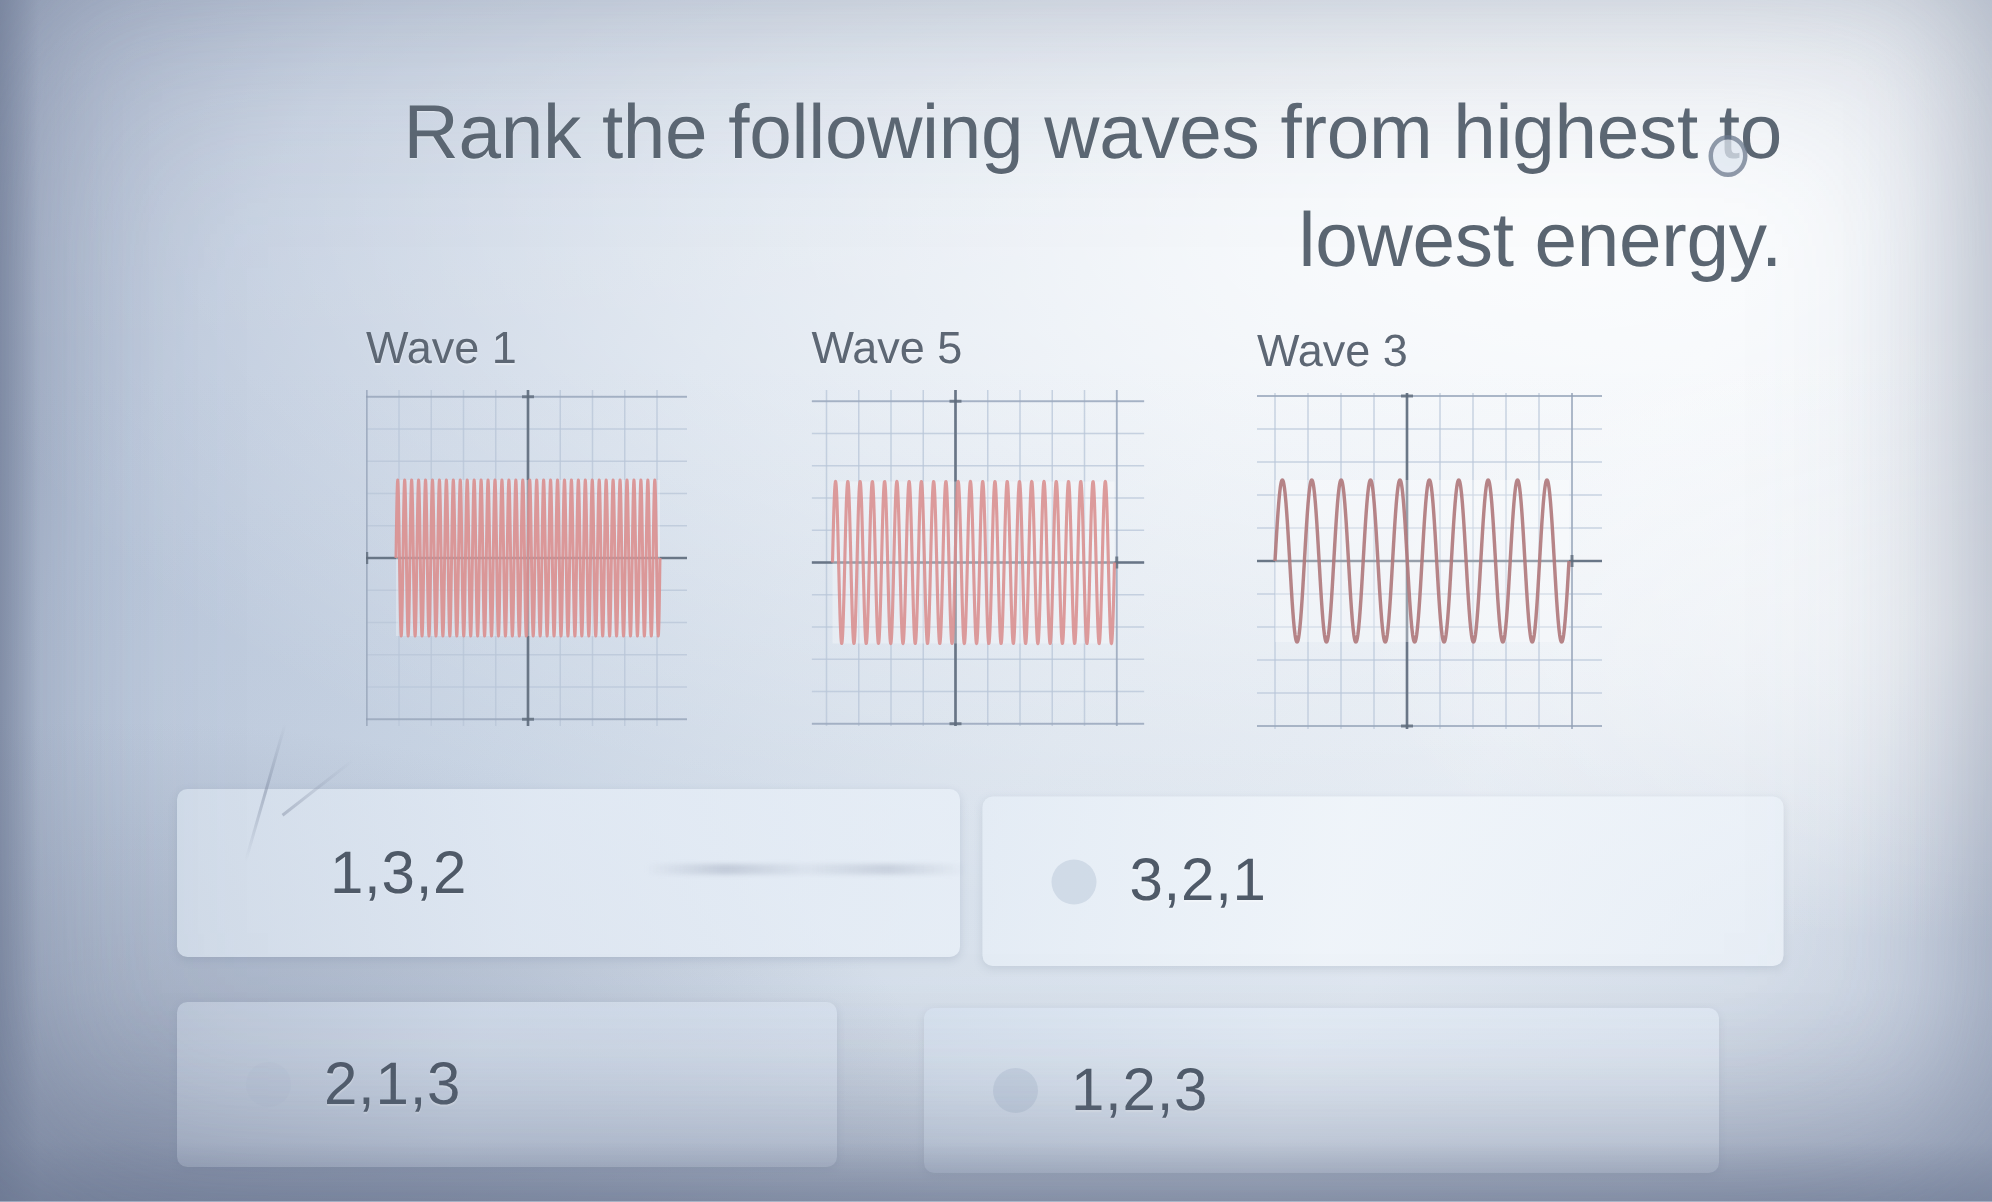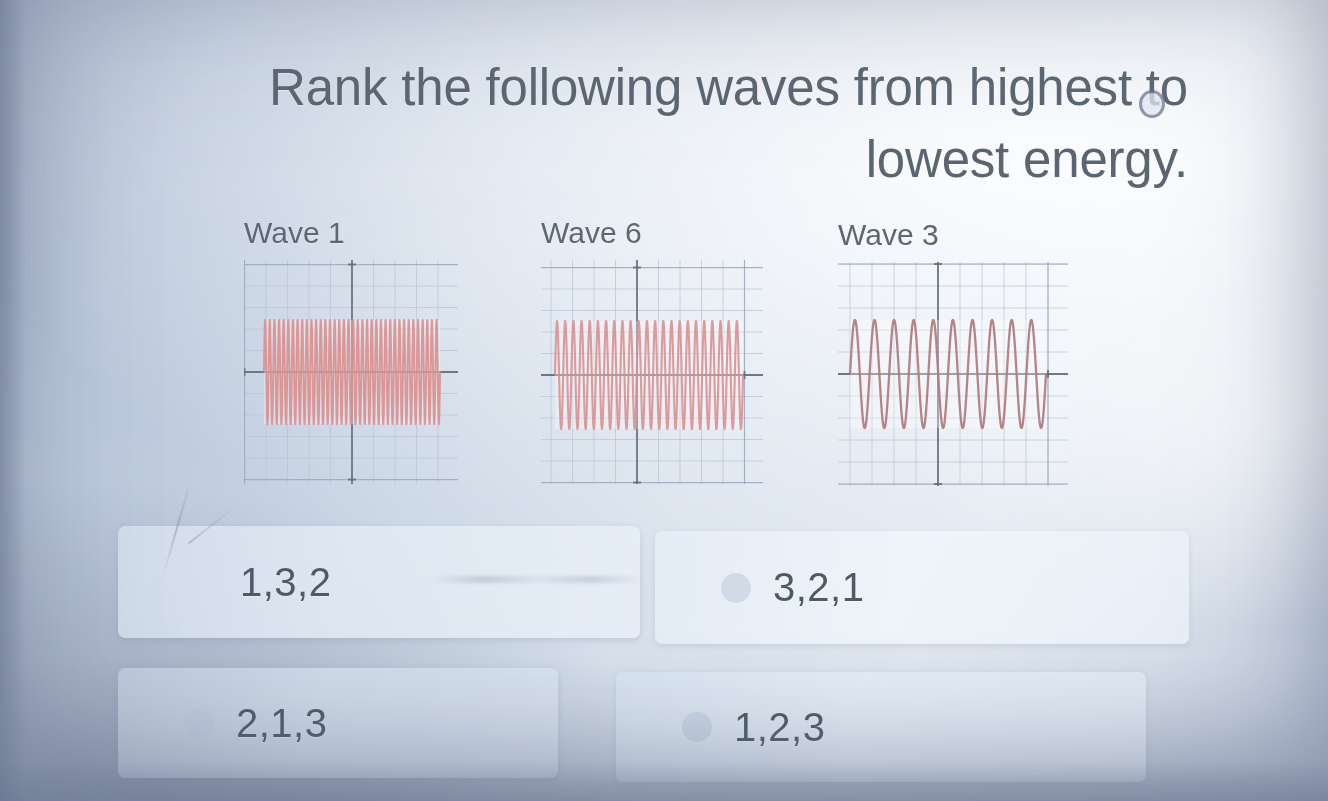--- a/index.html
+++ b/index.html
@@ -72,21 +72,20 @@
   }
   .graph svg { display: block; }
 
   
   .option {
     position: absolute;
     border-radius: 7px;
     display: flex;
     align-items: center;
     box-sizing: border-box;
-    padding-left: 20px;
   }
   .opt-a {
     left: 118px; top: 526px; width: 522px; height: 112px;
     background: linear-gradient(100deg, rgba(216,226,238,0.80) 0%, rgba(227,235,245,0.86) 45%, rgba(233,240,248,0.80) 100%);
     box-shadow: 0 2px 6px rgba(110,125,150,0.22);
   }
   .opt-b {
     left: 655px; top: 531px; width: 534px; height: 113px;
     background: linear-gradient(100deg, rgba(229,237,246,0.85) 0%, rgba(240,245,250,0.92) 45%, rgba(236,242,249,0.80) 100%);
     box-shadow: 0 2px 6px rgba(110,125,150,0.18);
@@ -211,21 +210,21 @@
           <line x1="104" y1="219.5" x2="112" y2="219.5" stroke="#5f6c7c" stroke-width="2" opacity="0.8"></line>
           <line x1="0.5" y1="108" x2="0.5" y2="116" stroke="#5f6c7c" stroke-width="2" opacity="0.8"></line>
           <line x1="215.5" y1="108" x2="215.5" y2="116" stroke="#5f6c7c" stroke-width="2" opacity="0.8"></line>
           <rect x="20" y="60" width="176" height="104" fill="#ffffff" opacity="0.30"></rect>
           <polyline points="20.00,112.00 20.12,103.87 20.23,95.93 20.35,88.39 20.46,81.44 20.58,75.23 20.69,69.93 20.81,65.67 20.93,62.55 21.04,60.64 21.16,60.00 21.27,60.64 21.39,62.55 21.51,65.67 21.62,69.93 21.74,75.23 21.85,81.44 21.97,88.39 22.08,95.93 22.20,103.87 22.32,112.00 22.43,120.13 22.55,128.07 22.66,135.61 22.78,142.56 22.89,148.77 23.01,154.07 23.13,158.33 23.24,161.45 23.36,163.36 23.47,164.00 23.59,163.36 23.71,161.45 23.82,158.33 23.94,154.07 24.05,148.77 24.17,142.56 24.28,135.61 24.40,128.07 24.52,120.13 24.63,112.00 24.75,103.87 24.86,95.93 24.98,88.39 25.09,81.44 25.21,75.23 25.33,69.93 25.44,65.67 25.56,62.55 25.67,60.64 25.79,60.00 25.91,60.64 26.02,62.55 26.14,65.67 26.25,69.93 26.37,75.23 26.48,81.44 26.60,88.39 26.72,95.93 26.83,103.87 26.95,112.00 27.06,120.13 27.18,128.07 27.29,135.61 27.41,142.56 27.53,148.77 27.64,154.07 27.76,158.33 27.87,161.45 27.99,163.36 28.11,164.00 28.22,163.36 28.34,161.45 28.45,158.33 28.57,154.07 28.68,148.77 28.80,142.56 28.92,135.61 29.03,128.07 29.15,120.13 29.26,112.00 29.38,103.87 29.49,95.93 29.61,88.39 29.73,81.44 29.84,75.23 29.96,69.93 30.07,65.67 30.19,62.55 30.31,60.64 30.42,60.00 30.54,60.64 30.65,62.55 30.77,65.67 30.88,69.93 31.00,75.23 31.12,81.44 31.23,88.39 31.35,95.93 31.46,103.87 31.58,112.00 31.69,120.13 31.81,128.07 31.93,135.61 32.04,142.56 32.16,148.77 32.27,154.07 32.39,158.33 32.51,161.45 32.62,163.36 32.74,164.00 32.85,163.36 32.97,161.45 33.08,158.33 33.20,154.07 33.32,148.77 33.43,142.56 33.55,135.61 33.66,128.07 33.78,120.13 33.89,112.00 34.01,103.87 34.13,95.93 34.24,88.39 34.36,81.44 34.47,75.23 34.59,69.93 34.71,65.67 34.82,62.55 34.94,60.64 35.05,60.00 35.17,60.64 35.28,62.55 35.40,65.67 35.52,69.93 35.63,75.23 35.75,81.44 35.86,88.39 35.98,95.93 36.09,103.87 36.21,112.00 36.33,120.13 36.44,128.07 36.56,135.61 36.67,142.56 36.79,148.77 36.91,154.07 37.02,158.33 37.14,161.45 37.25,163.36 37.37,164.00 37.48,163.36 37.60,161.45 37.72,158.33 37.83,154.07 37.95,148.77 38.06,142.56 38.18,135.61 38.29,128.07 38.41,120.13 38.53,112.00 38.64,103.87 38.76,95.93 38.87,88.39 38.99,81.44 39.11,75.23 39.22,69.93 39.34,65.67 39.45,62.55 39.57,60.64 39.68,60.00 39.80,60.64 39.92,62.55 40.03,65.67 40.15,69.93 40.26,75.23 40.38,81.44 40.49,88.39 40.61,95.93 40.73,103.87 40.84,112.00 40.96,120.13 41.07,128.07 41.19,135.61 41.31,142.56 41.42,148.77 41.54,154.07 41.65,158.33 41.77,161.45 41.88,163.36 42.00,164.00 42.12,163.36 42.23,161.45 42.35,158.33 42.46,154.07 42.58,148.77 42.69,142.56 42.81,135.61 42.93,128.07 43.04,120.13 43.16,112.00 43.27,103.87 43.39,95.93 43.51,88.39 43.62,81.44 43.74,75.23 43.85,69.93 43.97,65.67 44.08,62.55 44.20,60.64 44.32,60.00 44.43,60.64 44.55,62.55 44.66,65.67 44.78,69.93 44.89,75.23 45.01,81.44 45.13,88.39 45.24,95.93 45.36,103.87 45.47,112.00 45.59,120.13 45.71,128.07 45.82,135.61 45.94,142.56 46.05,148.77 46.17,154.07 46.28,158.33 46.40,161.45 46.52,163.36 46.63,164.00 46.75,163.36 46.86,161.45 46.98,158.33 47.09,154.07 47.21,148.77 47.33,142.56 47.44,135.61 47.56,128.07 47.67,120.13 47.79,112.00 47.91,103.87 48.02,95.93 48.14,88.39 48.25,81.44 48.37,75.23 48.48,69.93 48.60,65.67 48.72,62.55 48.83,60.64 48.95,60.00 49.06,60.64 49.18,62.55 49.29,65.67 49.41,69.93 49.53,75.23 49.64,81.44 49.76,88.39 49.87,95.93 49.99,103.87 50.11,112.00 50.22,120.13 50.34,128.07 50.45,135.61 50.57,142.56 50.68,148.77 50.80,154.07 50.92,158.33 51.03,161.45 51.15,163.36 51.26,164.00 51.38,163.36 51.49,161.45 51.61,158.33 51.73,154.07 51.84,148.77 51.96,142.56 52.07,135.61 52.19,128.07 52.31,120.13 52.42,112.00 52.54,103.87 52.65,95.93 52.77,88.39 52.88,81.44 53.00,75.23 53.12,69.93 53.23,65.67 53.35,62.55 53.46,60.64 53.58,60.00 53.69,60.64 53.81,62.55 53.93,65.67 54.04,69.93 54.16,75.23 54.27,81.44 54.39,88.39 54.51,95.93 54.62,103.87 54.74,112.00 54.85,120.13 54.97,128.07 55.08,135.61 55.20,142.56 55.32,148.77 55.43,154.07 55.55,158.33 55.66,161.45 55.78,163.36 55.89,164.00 56.01,163.36 56.13,161.45 56.24,158.33 56.36,154.07 56.47,148.77 56.59,142.56 56.71,135.61 56.82,128.07 56.94,120.13 57.05,112.00 57.17,103.87 57.28,95.93 57.40,88.39 57.52,81.44 57.63,75.23 57.75,69.93 57.86,65.67 57.98,62.55 58.09,60.64 58.21,60.00 58.33,60.64 58.44,62.55 58.56,65.67 58.67,69.93 58.79,75.23 58.91,81.44 59.02,88.39 59.14,95.93 59.25,103.87 59.37,112.00 59.48,120.13 59.60,128.07 59.72,135.61 59.83,142.56 59.95,148.77 60.06,154.07 60.18,158.33 60.29,161.45 60.41,163.36 60.53,164.00 60.64,163.36 60.76,161.45 60.87,158.33 60.99,154.07 61.11,148.77 61.22,142.56 61.34,135.61 61.45,128.07 61.57,120.13 61.68,112.00 61.80,103.87 61.92,95.93 62.03,88.39 62.15,81.44 62.26,75.23 62.38,69.93 62.49,65.67 62.61,62.55 62.73,60.64 62.84,60.00 62.96,60.64 63.07,62.55 63.19,65.67 63.31,69.93 63.42,75.23 63.54,81.44 63.65,88.39 63.77,95.93 63.88,103.87 64.00,112.00 64.12,120.13 64.23,128.07 64.35,135.61 64.46,142.56 64.58,148.77 64.69,154.07 64.81,158.33 64.93,161.45 65.04,163.36 65.16,164.00 65.27,163.36 65.39,161.45 65.51,158.33 65.62,154.07 65.74,148.77 65.85,142.56 65.97,135.61 66.08,128.07 66.20,120.13 66.32,112.00 66.43,103.87 66.55,95.93 66.66,88.39 66.78,81.44 66.89,75.23 67.01,69.93 67.13,65.67 67.24,62.55 67.36,60.64 67.47,60.00 67.59,60.64 67.71,62.55 67.82,65.67 67.94,69.93 68.05,75.23 68.17,81.44 68.28,88.39 68.40,95.93 68.52,103.87 68.63,112.00 68.75,120.13 68.86,128.07 68.98,135.61 69.09,142.56 69.21,148.77 69.33,154.07 69.44,158.33 69.56,161.45 69.67,163.36 69.79,164.00 69.91,163.36 70.02,161.45 70.14,158.33 70.25,154.07 70.37,148.77 70.48,142.56 70.60,135.61 70.72,128.07 70.83,120.13 70.95,112.00 71.06,103.87 71.18,95.93 71.29,88.39 71.41,81.44 71.53,75.23 71.64,69.93 71.76,65.67 71.87,62.55 71.99,60.64 72.11,60.00 72.22,60.64 72.34,62.55 72.45,65.67 72.57,69.93 72.68,75.23 72.80,81.44 72.92,88.39 73.03,95.93 73.15,103.87 73.26,112.00 73.38,120.13 73.49,128.07 73.61,135.61 73.73,142.56 73.84,148.77 73.96,154.07 74.07,158.33 74.19,161.45 74.31,163.36 74.42,164.00 74.54,163.36 74.65,161.45 74.77,158.33 74.88,154.07 75.00,148.77 75.12,142.56 75.23,135.61 75.35,128.07 75.46,120.13 75.58,112.00 75.69,103.87 75.81,95.93 75.93,88.39 76.04,81.44 76.16,75.23 76.27,69.93 76.39,65.67 76.51,62.55 76.62,60.64 76.74,60.00 76.85,60.64 76.97,62.55 77.08,65.67 77.20,69.93 77.32,75.23 77.43,81.44 77.55,88.39 77.66,95.93 77.78,103.87 77.89,112.00 78.01,120.13 78.13,128.07 78.24,135.61 78.36,142.56 78.47,148.77 78.59,154.07 78.71,158.33 78.82,161.45 78.94,163.36 79.05,164.00 79.17,163.36 79.28,161.45 79.40,158.33 79.52,154.07 79.63,148.77 79.75,142.56 79.86,135.61 79.98,128.07 80.09,120.13 80.21,112.00 80.33,103.87 80.44,95.93 80.56,88.39 80.67,81.44 80.79,75.23 80.91,69.93 81.02,65.67 81.14,62.55 81.25,60.64 81.37,60.00 81.48,60.64 81.60,62.55 81.72,65.67 81.83,69.93 81.95,75.23 82.06,81.44 82.18,88.39 82.29,95.93 82.41,103.87 82.53,112.00 82.64,120.13 82.76,128.07 82.87,135.61 82.99,142.56 83.11,148.77 83.22,154.07 83.34,158.33 83.45,161.45 83.57,163.36 83.68,164.00 83.80,163.36 83.92,161.45 84.03,158.33 84.15,154.07 84.26,148.77 84.38,142.56 84.49,135.61 84.61,128.07 84.73,120.13 84.84,112.00 84.96,103.87 85.07,95.93 85.19,88.39 85.31,81.44 85.42,75.23 85.54,69.93 85.65,65.67 85.77,62.55 85.88,60.64 86.00,60.00 86.12,60.64 86.23,62.55 86.35,65.67 86.46,69.93 86.58,75.23 86.69,81.44 86.81,88.39 86.93,95.93 87.04,103.87 87.16,112.00 87.27,120.13 87.39,128.07 87.51,135.61 87.62,142.56 87.74,148.77 87.85,154.07 87.97,158.33 88.08,161.45 88.20,163.36 88.32,164.00 88.43,163.36 88.55,161.45 88.66,158.33 88.78,154.07 88.89,148.77 89.01,142.56 89.13,135.61 89.24,128.07 89.36,120.13 89.47,112.00 89.59,103.87 89.71,95.93 89.82,88.39 89.94,81.44 90.05,75.23 90.17,69.93 90.28,65.67 90.40,62.55 90.52,60.64 90.63,60.00 90.75,60.64 90.86,62.55 90.98,65.67 91.09,69.93 91.21,75.23 91.33,81.44 91.44,88.39 91.56,95.93 91.67,103.87 91.79,112.00 91.91,120.13 92.02,128.07 92.14,135.61 92.25,142.56 92.37,148.77 92.48,154.07 92.60,158.33 92.72,161.45 92.83,163.36 92.95,164.00 93.06,163.36 93.18,161.45 93.29,158.33 93.41,154.07 93.53,148.77 93.64,142.56 93.76,135.61 93.87,128.07 93.99,120.13 94.11,112.00 94.22,103.87 94.34,95.93 94.45,88.39 94.57,81.44 94.68,75.23 94.80,69.93 94.92,65.67 95.03,62.55 95.15,60.64 95.26,60.00 95.38,60.64 95.49,62.55 95.61,65.67 95.73,69.93 95.84,75.23 95.96,81.44 96.07,88.39 96.19,95.93 96.31,103.87 96.42,112.00 96.54,120.13 96.65,128.07 96.77,135.61 96.88,142.56 97.00,148.77 97.12,154.07 97.23,158.33 97.35,161.45 97.46,163.36 97.58,164.00 97.69,163.36 97.81,161.45 97.93,158.33 98.04,154.07 98.16,148.77 98.27,142.56 98.39,135.61 98.51,128.07 98.62,120.13 98.74,112.00 98.85,103.87 98.97,95.93 99.08,88.39 99.20,81.44 99.32,75.23 99.43,69.93 99.55,65.67 99.66,62.55 99.78,60.64 99.89,60.00 100.01,60.64 100.13,62.55 100.24,65.67 100.36,69.93 100.47,75.23 100.59,81.44 100.71,88.39 100.82,95.93 100.94,103.87 101.05,112.00 101.17,120.13 101.28,128.07 101.40,135.61 101.52,142.56 101.63,148.77 101.75,154.07 101.86,158.33 101.98,161.45 102.09,163.36 102.21,164.00 102.33,163.36 102.44,161.45 102.56,158.33 102.67,154.07 102.79,148.77 102.91,142.56 103.02,135.61 103.14,128.07 103.25,120.13 103.37,112.00 103.48,103.87 103.60,95.93 103.72,88.39 103.83,81.44 103.95,75.23 104.06,69.93 104.18,65.67 104.29,62.55 104.41,60.64 104.53,60.00 104.64,60.64 104.76,62.55 104.87,65.67 104.99,69.93 105.11,75.23 105.22,81.44 105.34,88.39 105.45,95.93 105.57,103.87 105.68,112.00 105.80,120.13 105.92,128.07 106.03,135.61 106.15,142.56 106.26,148.77 106.38,154.07 106.49,158.33 106.61,161.45 106.73,163.36 106.84,164.00 106.96,163.36 107.07,161.45 107.19,158.33 107.31,154.07 107.42,148.77 107.54,142.56 107.65,135.61 107.77,128.07 107.88,120.13 108.00,112.00 108.12,103.87 108.23,95.93 108.35,88.39 108.46,81.44 108.58,75.23 108.69,69.93 108.81,65.67 108.93,62.55 109.04,60.64 109.16,60.00 109.27,60.64 109.39,62.55 109.51,65.67 109.62,69.93 109.74,75.23 109.85,81.44 109.97,88.39 110.08,95.93 110.20,103.87 110.32,112.00 110.43,120.13 110.55,128.07 110.66,135.61 110.78,142.56 110.89,148.77 111.01,154.07 111.13,158.33 111.24,161.45 111.36,163.36 111.47,164.00 111.59,163.36 111.71,161.45 111.82,158.33 111.94,154.07 112.05,148.77 112.17,142.56 112.28,135.61 112.40,128.07 112.52,120.13 112.63,112.00 112.75,103.87 112.86,95.93 112.98,88.39 113.09,81.44 113.21,75.23 113.33,69.93 113.44,65.67 113.56,62.55 113.67,60.64 113.79,60.00 113.91,60.64 114.02,62.55 114.14,65.67 114.25,69.93 114.37,75.23 114.48,81.44 114.60,88.39 114.72,95.93 114.83,103.87 114.95,112.00 115.06,120.13 115.18,128.07 115.29,135.61 115.41,142.56 115.53,148.77 115.64,154.07 115.76,158.33 115.87,161.45 115.99,163.36 116.11,164.00 116.22,163.36 116.34,161.45 116.45,158.33 116.57,154.07 116.68,148.77 116.80,142.56 116.92,135.61 117.03,128.07 117.15,120.13 117.26,112.00 117.38,103.87 117.49,95.93 117.61,88.39 117.73,81.44 117.84,75.23 117.96,69.93 118.07,65.67 118.19,62.55 118.31,60.64 118.42,60.00 118.54,60.64 118.65,62.55 118.77,65.67 118.88,69.93 119.00,75.23 119.12,81.44 119.23,88.39 119.35,95.93 119.46,103.87 119.58,112.00 119.69,120.13 119.81,128.07 119.93,135.61 120.04,142.56 120.16,148.77 120.27,154.07 120.39,158.33 120.51,161.45 120.62,163.36 120.74,164.00 120.85,163.36 120.97,161.45 121.08,158.33 121.20,154.07 121.32,148.77 121.43,142.56 121.55,135.61 121.66,128.07 121.78,120.13 121.89,112.00 122.01,103.87 122.13,95.93 122.24,88.39 122.36,81.44 122.47,75.23 122.59,69.93 122.71,65.67 122.82,62.55 122.94,60.64 123.05,60.00 123.17,60.64 123.28,62.55 123.40,65.67 123.52,69.93 123.63,75.23 123.75,81.44 123.86,88.39 123.98,95.93 124.09,103.87 124.21,112.00 124.33,120.13 124.44,128.07 124.56,135.61 124.67,142.56 124.79,148.77 124.91,154.07 125.02,158.33 125.14,161.45 125.25,163.36 125.37,164.00 125.48,163.36 125.60,161.45 125.72,158.33 125.83,154.07 125.95,148.77 126.06,142.56 126.18,135.61 126.29,128.07 126.41,120.13 126.53,112.00 126.64,103.87 126.76,95.93 126.87,88.39 126.99,81.44 127.11,75.23 127.22,69.93 127.34,65.67 127.45,62.55 127.57,60.64 127.68,60.00 127.80,60.64 127.92,62.55 128.03,65.67 128.15,69.93 128.26,75.23 128.38,81.44 128.49,88.39 128.61,95.93 128.73,103.87 128.84,112.00 128.96,120.13 129.07,128.07 129.19,135.61 129.31,142.56 129.42,148.77 129.54,154.07 129.65,158.33 129.77,161.45 129.88,163.36 130.00,164.00 130.12,163.36 130.23,161.45 130.35,158.33 130.46,154.07 130.58,148.77 130.69,142.56 130.81,135.61 130.93,128.07 131.04,120.13 131.16,112.00 131.27,103.87 131.39,95.93 131.51,88.39 131.62,81.44 131.74,75.23 131.85,69.93 131.97,65.67 132.08,62.55 132.20,60.64 132.32,60.00 132.43,60.64 132.55,62.55 132.66,65.67 132.78,69.93 132.89,75.23 133.01,81.44 133.13,88.39 133.24,95.93 133.36,103.87 133.47,112.00 133.59,120.13 133.71,128.07 133.82,135.61 133.94,142.56 134.05,148.77 134.17,154.07 134.28,158.33 134.40,161.45 134.52,163.36 134.63,164.00 134.75,163.36 134.86,161.45 134.98,158.33 135.09,154.07 135.21,148.77 135.33,142.56 135.44,135.61 135.56,128.07 135.67,120.13 135.79,112.00 135.91,103.87 136.02,95.93 136.14,88.39 136.25,81.44 136.37,75.23 136.48,69.93 136.60,65.67 136.72,62.55 136.83,60.64 136.95,60.00 137.06,60.64 137.18,62.55 137.29,65.67 137.41,69.93 137.53,75.23 137.64,81.44 137.76,88.39 137.87,95.93 137.99,103.87 138.11,112.00 138.22,120.13 138.34,128.07 138.45,135.61 138.57,142.56 138.68,148.77 138.80,154.07 138.92,158.33 139.03,161.45 139.15,163.36 139.26,164.00 139.38,163.36 139.49,161.45 139.61,158.33 139.73,154.07 139.84,148.77 139.96,142.56 140.07,135.61 140.19,128.07 140.31,120.13 140.42,112.00 140.54,103.87 140.65,95.93 140.77,88.39 140.88,81.44 141.00,75.23 141.12,69.93 141.23,65.67 141.35,62.55 141.46,60.64 141.58,60.00 141.69,60.64 141.81,62.55 141.93,65.67 142.04,69.93 142.16,75.23 142.27,81.44 142.39,88.39 142.51,95.93 142.62,103.87 142.74,112.00 142.85,120.13 142.97,128.07 143.08,135.61 143.20,142.56 143.32,148.77 143.43,154.07 143.55,158.33 143.66,161.45 143.78,163.36 143.89,164.00 144.01,163.36 144.13,161.45 144.24,158.33 144.36,154.07 144.47,148.77 144.59,142.56 144.71,135.61 144.82,128.07 144.94,120.13 145.05,112.00 145.17,103.87 145.28,95.93 145.40,88.39 145.52,81.44 145.63,75.23 145.75,69.93 145.86,65.67 145.98,62.55 146.09,60.64 146.21,60.00 146.33,60.64 146.44,62.55 146.56,65.67 146.67,69.93 146.79,75.23 146.91,81.44 147.02,88.39 147.14,95.93 147.25,103.87 147.37,112.00 147.48,120.13 147.60,128.07 147.72,135.61 147.83,142.56 147.95,148.77 148.06,154.07 148.18,158.33 148.29,161.45 148.41,163.36 148.53,164.00 148.64,163.36 148.76,161.45 148.87,158.33 148.99,154.07 149.11,148.77 149.22,142.56 149.34,135.61 149.45,128.07 149.57,120.13 149.68,112.00 149.80,103.87 149.92,95.93 150.03,88.39 150.15,81.44 150.26,75.23 150.38,69.93 150.49,65.67 150.61,62.55 150.73,60.64 150.84,60.00 150.96,60.64 151.07,62.55 151.19,65.67 151.31,69.93 151.42,75.23 151.54,81.44 151.65,88.39 151.77,95.93 151.88,103.87 152.00,112.00 152.12,120.13 152.23,128.07 152.35,135.61 152.46,142.56 152.58,148.77 152.69,154.07 152.81,158.33 152.93,161.45 153.04,163.36 153.16,164.00 153.27,163.36 153.39,161.45 153.51,158.33 153.62,154.07 153.74,148.77 153.85,142.56 153.97,135.61 154.08,128.07 154.20,120.13 154.32,112.00 154.43,103.87 154.55,95.93 154.66,88.39 154.78,81.44 154.89,75.23 155.01,69.93 155.13,65.67 155.24,62.55 155.36,60.64 155.47,60.00 155.59,60.64 155.71,62.55 155.82,65.67 155.94,69.93 156.05,75.23 156.17,81.44 156.28,88.39 156.40,95.93 156.52,103.87 156.63,112.00 156.75,120.13 156.86,128.07 156.98,135.61 157.09,142.56 157.21,148.77 157.33,154.07 157.44,158.33 157.56,161.45 157.67,163.36 157.79,164.00 157.91,163.36 158.02,161.45 158.14,158.33 158.25,154.07 158.37,148.77 158.48,142.56 158.60,135.61 158.72,128.07 158.83,120.13 158.95,112.00 159.06,103.87 159.18,95.93 159.29,88.39 159.41,81.44 159.53,75.23 159.64,69.93 159.76,65.67 159.87,62.55 159.99,60.64 160.11,60.00 160.22,60.64 160.34,62.55 160.45,65.67 160.57,69.93 160.68,75.23 160.80,81.44 160.92,88.39 161.03,95.93 161.15,103.87 161.26,112.00 161.38,120.13 161.49,128.07 161.61,135.61 161.73,142.56 161.84,148.77 161.96,154.07 162.07,158.33 162.19,161.45 162.31,163.36 162.42,164.00 162.54,163.36 162.65,161.45 162.77,158.33 162.88,154.07 163.00,148.77 163.12,142.56 163.23,135.61 163.35,128.07 163.46,120.13 163.58,112.00 163.69,103.87 163.81,95.93 163.93,88.39 164.04,81.44 164.16,75.23 164.27,69.93 164.39,65.67 164.51,62.55 164.62,60.64 164.74,60.00 164.85,60.64 164.97,62.55 165.08,65.67 165.20,69.93 165.32,75.23 165.43,81.44 165.55,88.39 165.66,95.93 165.78,103.87 165.89,112.00 166.01,120.13 166.13,128.07 166.24,135.61 166.36,142.56 166.47,148.77 166.59,154.07 166.71,158.33 166.82,161.45 166.94,163.36 167.05,164.00 167.17,163.36 167.28,161.45 167.40,158.33 167.52,154.07 167.63,148.77 167.75,142.56 167.86,135.61 167.98,128.07 168.09,120.13 168.21,112.00 168.33,103.87 168.44,95.93 168.56,88.39 168.67,81.44 168.79,75.23 168.91,69.93 169.02,65.67 169.14,62.55 169.25,60.64 169.37,60.00 169.48,60.64 169.60,62.55 169.72,65.67 169.83,69.93 169.95,75.23 170.06,81.44 170.18,88.39 170.29,95.93 170.41,103.87 170.53,112.00 170.64,120.13 170.76,128.07 170.87,135.61 170.99,142.56 171.11,148.77 171.22,154.07 171.34,158.33 171.45,161.45 171.57,163.36 171.68,164.00 171.80,163.36 171.92,161.45 172.03,158.33 172.15,154.07 172.26,148.77 172.38,142.56 172.49,135.61 172.61,128.07 172.73,120.13 172.84,112.00 172.96,103.87 173.07,95.93 173.19,88.39 173.31,81.44 173.42,75.23 173.54,69.93 173.65,65.67 173.77,62.55 173.88,60.64 174.00,60.00 174.12,60.64 174.23,62.55 174.35,65.67 174.46,69.93 174.58,75.23 174.69,81.44 174.81,88.39 174.93,95.93 175.04,103.87 175.16,112.00 175.27,120.13 175.39,128.07 175.51,135.61 175.62,142.56 175.74,148.77 175.85,154.07 175.97,158.33 176.08,161.45 176.20,163.36 176.32,164.00 176.43,163.36 176.55,161.45 176.66,158.33 176.78,154.07 176.89,148.77 177.01,142.56 177.13,135.61 177.24,128.07 177.36,120.13 177.47,112.00 177.59,103.87 177.71,95.93 177.82,88.39 177.94,81.44 178.05,75.23 178.17,69.93 178.28,65.67 178.40,62.55 178.52,60.64 178.63,60.00 178.75,60.64 178.86,62.55 178.98,65.67 179.09,69.93 179.21,75.23 179.33,81.44 179.44,88.39 179.56,95.93 179.67,103.87 179.79,112.00 179.91,120.13 180.02,128.07 180.14,135.61 180.25,142.56 180.37,148.77 180.48,154.07 180.60,158.33 180.72,161.45 180.83,163.36 180.95,164.00 181.06,163.36 181.18,161.45 181.29,158.33 181.41,154.07 181.53,148.77 181.64,142.56 181.76,135.61 181.87,128.07 181.99,120.13 182.11,112.00 182.22,103.87 182.34,95.93 182.45,88.39 182.57,81.44 182.68,75.23 182.80,69.93 182.92,65.67 183.03,62.55 183.15,60.64 183.26,60.00 183.38,60.64 183.49,62.55 183.61,65.67 183.73,69.93 183.84,75.23 183.96,81.44 184.07,88.39 184.19,95.93 184.31,103.87 184.42,112.00 184.54,120.13 184.65,128.07 184.77,135.61 184.88,142.56 185.00,148.77 185.12,154.07 185.23,158.33 185.35,161.45 185.46,163.36 185.58,164.00 185.69,163.36 185.81,161.45 185.93,158.33 186.04,154.07 186.16,148.77 186.27,142.56 186.39,135.61 186.51,128.07 186.62,120.13 186.74,112.00 186.85,103.87 186.97,95.93 187.08,88.39 187.20,81.44 187.32,75.23 187.43,69.93 187.55,65.67 187.66,62.55 187.78,60.64 187.89,60.00 188.01,60.64 188.13,62.55 188.24,65.67 188.36,69.93 188.47,75.23 188.59,81.44 188.71,88.39 188.82,95.93 188.94,103.87 189.05,112.00 189.17,120.13 189.28,128.07 189.40,135.61 189.52,142.56 189.63,148.77 189.75,154.07 189.86,158.33 189.98,161.45 190.09,163.36 190.21,164.00 190.33,163.36 190.44,161.45 190.56,158.33 190.67,154.07 190.79,148.77 190.91,142.56 191.02,135.61 191.14,128.07 191.25,120.13 191.37,112.00 191.48,103.87 191.60,95.93 191.72,88.39 191.83,81.44 191.95,75.23 192.06,69.93 192.18,65.67 192.29,62.55 192.41,60.64 192.53,60.00 192.64,60.64 192.76,62.55 192.87,65.67 192.99,69.93 193.11,75.23 193.22,81.44 193.34,88.39 193.45,95.93 193.57,103.87 193.68,112.00 193.80,120.13 193.92,128.07 194.03,135.61 194.15,142.56 194.26,148.77 194.38,154.07 194.49,158.33 194.61,161.45 194.73,163.36 194.84,164.00 194.96,163.36 195.07,161.45 195.19,158.33 195.31,154.07 195.42,148.77 195.54,142.56 195.65,135.61 195.77,128.07 195.88,120.13 196.00,112.00" fill="none" stroke="#d98c8c" stroke-width="2" stroke-linejoin="round" opacity="0.88"></polyline>
         </svg>
       </div>
   </div>
 
   <div class="wave-panel" style="left:541px; top:216px; width:222px;">
-    <div class="wave-title">Wave 6</div>
+    <div class="wave-title">Wave 5</div>
     <div class="graph" id="g2" style="width: 222px; height: 224px;">
         <svg width="222" height="224" viewBox="0 0 222 224">
           <line x1="10" y1="0" x2="10" y2="224" stroke="#b9c6d8" stroke-width="1" opacity="0.75"></line>
           <line x1="31.5" y1="0" x2="31.5" y2="224" stroke="#b9c6d8" stroke-width="1" opacity="0.75"></line>
           <line x1="53" y1="0" x2="53" y2="224" stroke="#b9c6d8" stroke-width="1" opacity="0.75"></line>
           <line x1="74.5" y1="0" x2="74.5" y2="224" stroke="#b9c6d8" stroke-width="1" opacity="0.75"></line>
           <line x1="96" y1="0" x2="96" y2="224" stroke="#b9c6d8" stroke-width="1" opacity="0.75"></line>
           <line x1="117.5" y1="0" x2="117.5" y2="224" stroke="#b9c6d8" stroke-width="1" opacity="0.75"></line>
           <line x1="139" y1="0" x2="139" y2="224" stroke="#b9c6d8" stroke-width="1" opacity="0.75"></line>
           <line x1="160.5" y1="0" x2="160.5" y2="224" stroke="#b9c6d8" stroke-width="1" opacity="0.75"></line>

